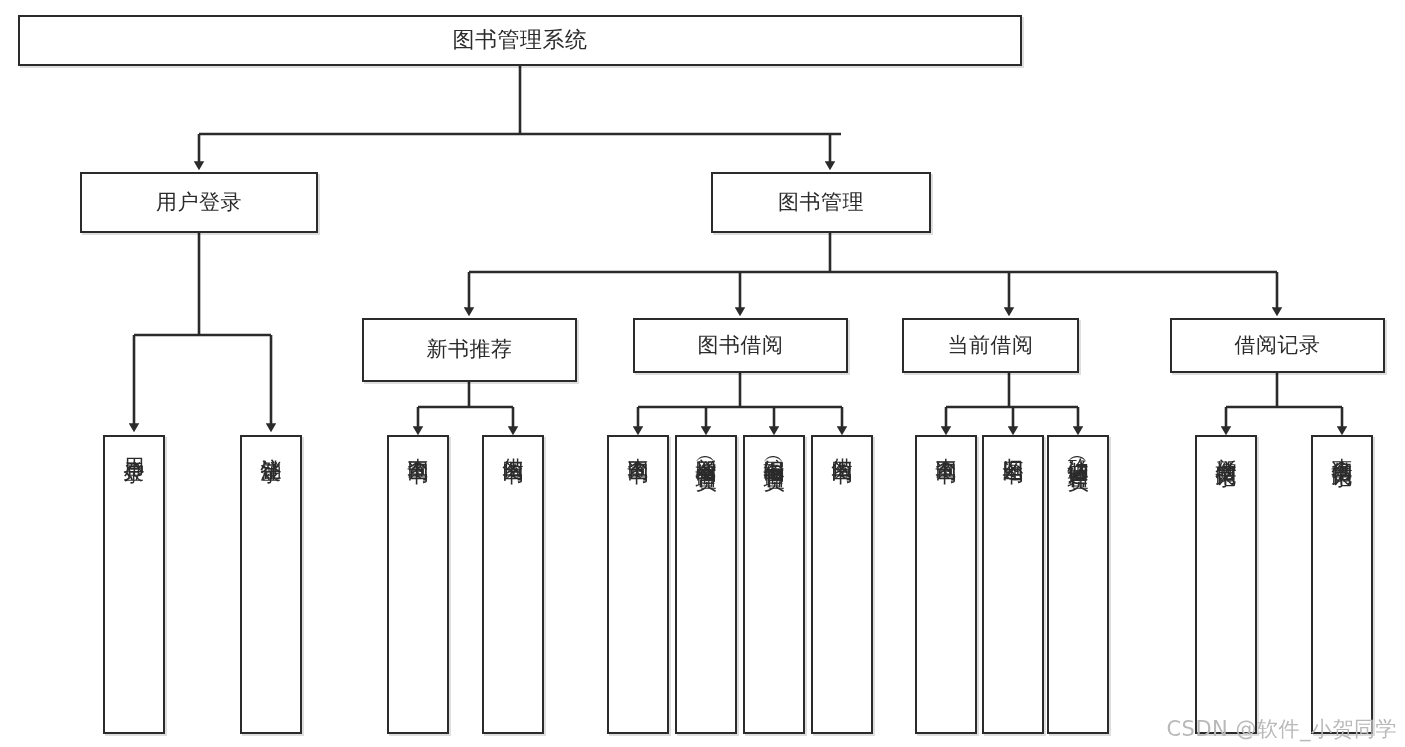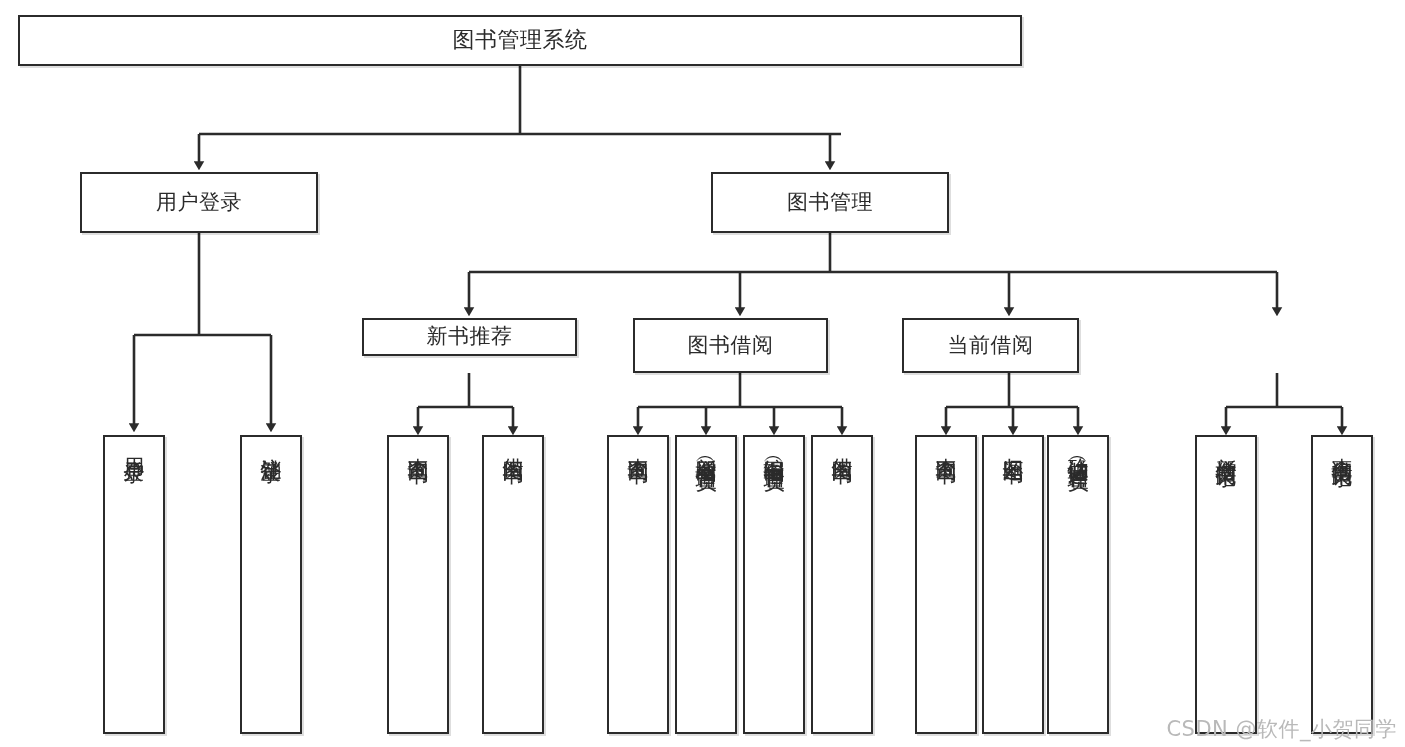--- a/index.html
+++ b/index.html
@@ -136,33 +136,36 @@
     </g>
   </svg>
 
   <div class="node h root" style="left:18px; top:15px; width:1004px; height:51px;">
     <span class="lbl">图书管理系统</span>
   </div>
 
   <div class="node h" style="left:80px; top:172px; width:238px; height:61px;">
     <span class="lbl">用户登录</span>
   </div>
-  <div class="node h" style="left:711px; top:172px; width:238px; height:61px;">
+  <div class="node h" style="left:711px; top:172px; width:220px; height:61px;">
     <span class="lbl">图书管理</span>
   </div>
 
-  <div class="node h" style="left:362px; top:318px; width:215px; height:38px;font-family:Liberation Serif, serif;">
+  <div class="node h" style="left:362px; top:318px; width:215px; height:64px;font-family:Liberation Serif, serif;">
     <span class="lbl">新书推荐</span>
   </div>
-  <div class="node h" style="left:633px; top:318px; width:195px; height:55px;">
+  <div class="node h" style="left:633px; top:318px; width:215px; height:55px;">
     <span class="lbl">图书借阅</span>
   </div>
   <div class="node h" style="left:902px; top:318px; width:177px; height:55px;">
     <span class="lbl">当前借阅</span>
   </div>
+  <div class="node h" style="left:1170px; top:318px; width:215px; height:55px;">
+    <span class="lbl">借阅记录</span>
+  </div>
 
   <div class="node v" style="left:103px; top:435px; width:62px; height:299px;">
     <span class="lbl">用户登录</span>
   </div>
   <div class="node v" style="left:240px; top:435px; width:62px; height:299px;">
     <span class="lbl">注销登录</span>
   </div>
 
   <div class="node v" style="left:387px; top:435px; width:62px; height:299px;">
     <span class="lbl">查询图书</span>

